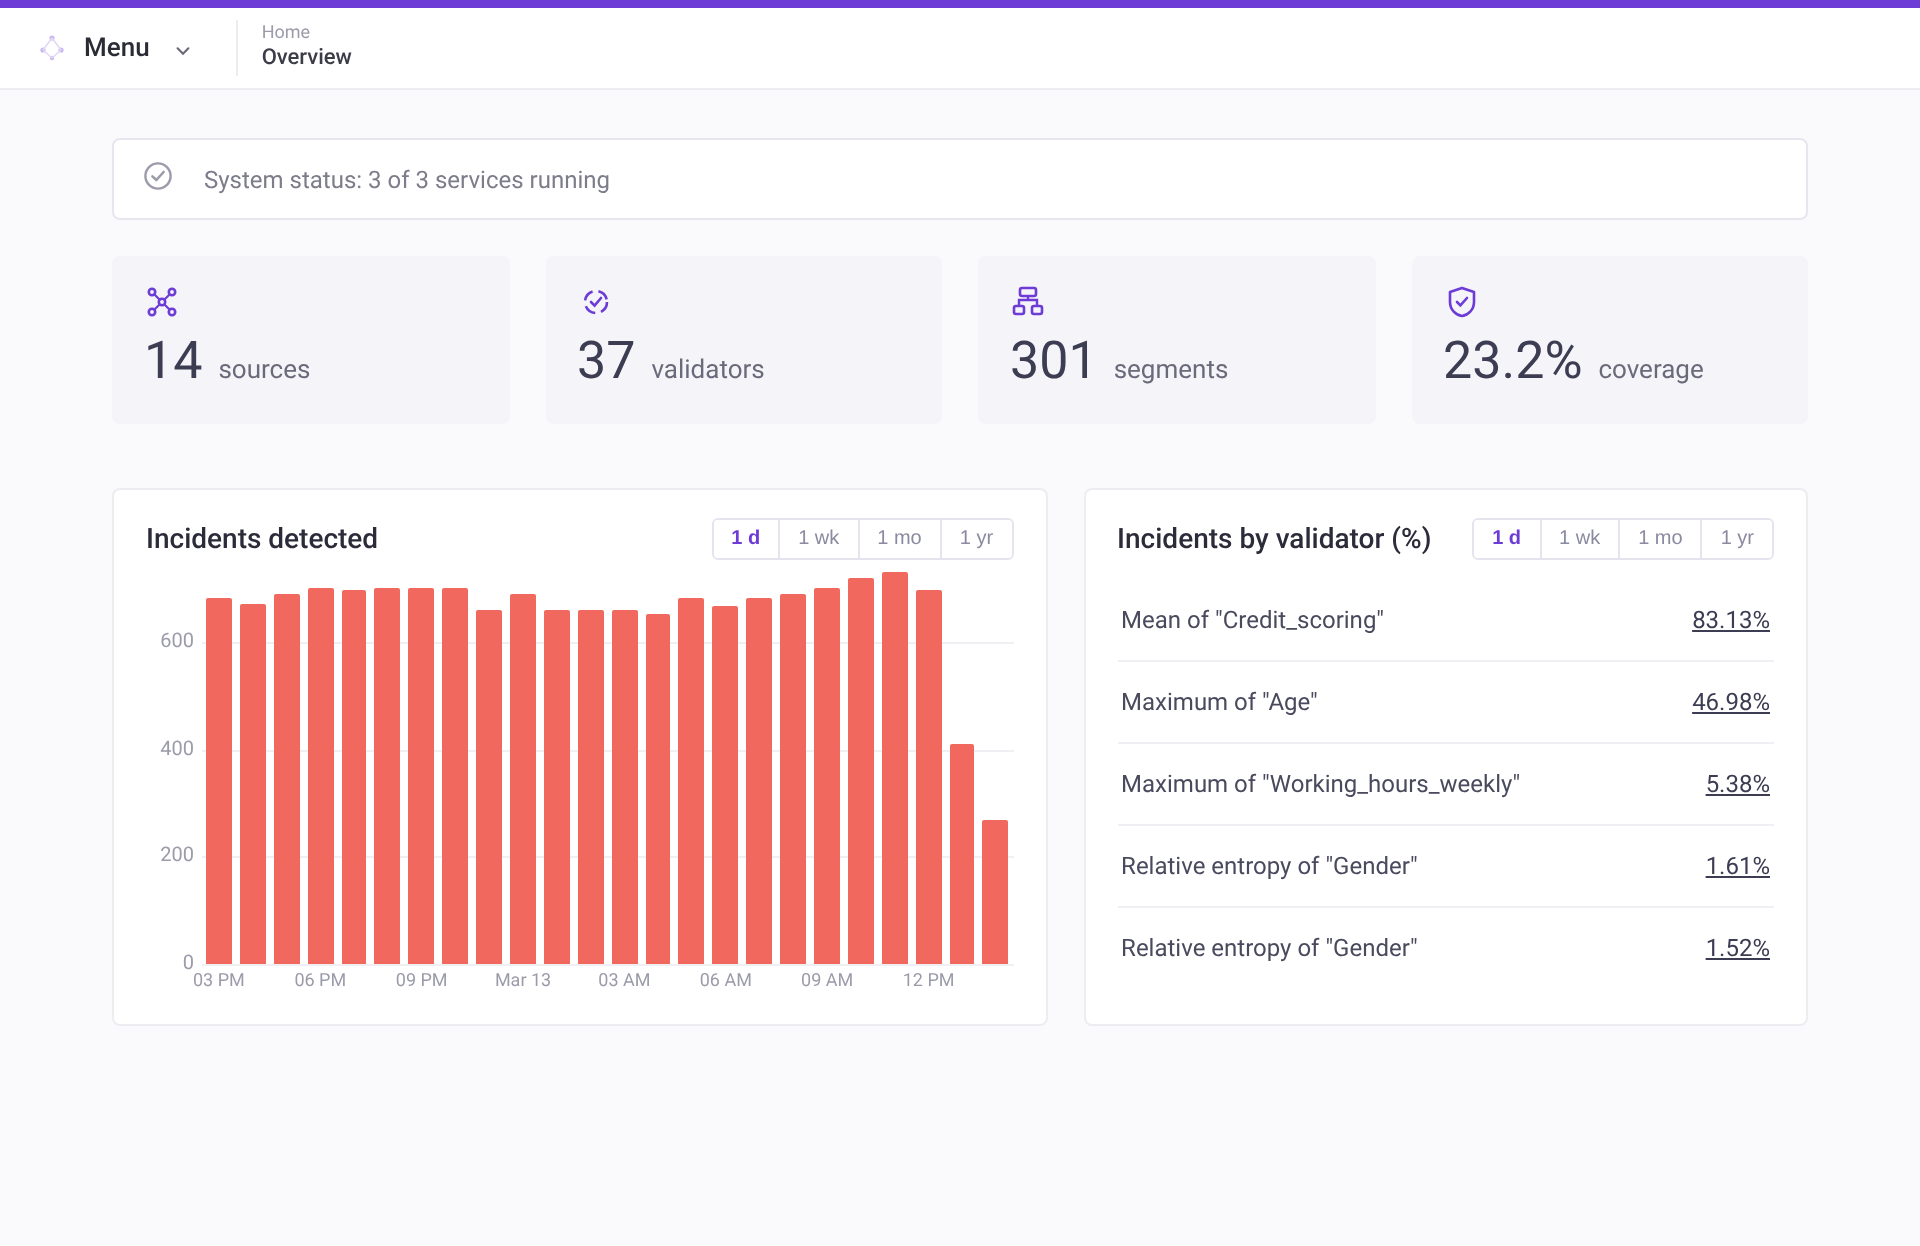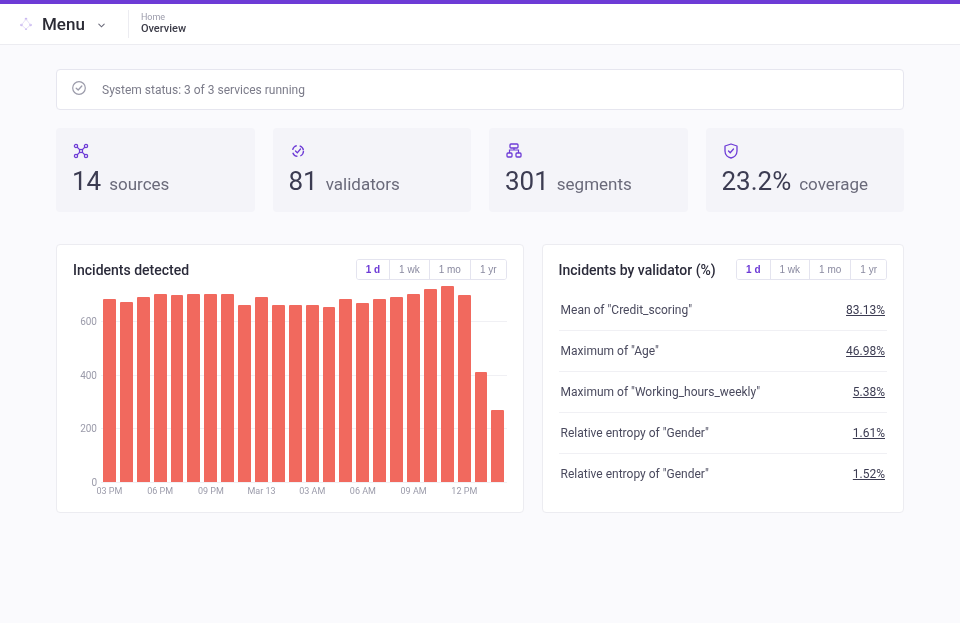--- a/index.html
+++ b/index.html
@@ -1,37 +1,37 @@
 <!DOCTYPE html>
 <html><head>
 <meta charset="utf-8">
 <style>
   * { box-sizing: border-box; margin: 0; padding: 0; }
   html, body { width: 960px; height: 623px; font-family: -apple-system, BlinkMacSystemFont, "Segoe UI", Roboto, Helvetica, Arial, sans-serif; background: #fafafd; color: #1d2433; }
   .topstripe { height: 4px; background: #6d3bd6; }
   .topbar { height: 41px; background: #ffffff; border-bottom: 1px solid #ececf1; display: flex; align-items: center; padding: 0 10px 0 8px; }
   .logo-block { display: flex; align-items: center; gap: 8px; padding: 0 10px; height: 100%; }
   .logo-dots { width: 16px; height: 16px; position: relative; }
-  .menu-label { font-size: 17px; color: #2b2b35; font-weight: 500; }
+  .menu-label { font-size: 13px; color: #2b2b35; font-weight: 500; }
   .chev { margin-left: 4px; }
   .divider-v { width: 1px; height: 28px; background: #ececf1; margin: 0 12px; }
   .crumbs { display: flex; flex-direction: column; line-height: 1.1; }
   .crumb-top { font-size: 9px; color: #9b9baa; }
   .crumb-bottom { font-size: 11px; color: #3c3c48; font-weight: 500; }
 
   .page { padding: 24px 56px 24px 56px; }
 
   .status-banner { border: 1px solid #e6e6ef; border-radius: 4px; background: #ffffff; padding: 10px 14px; display: flex; align-items: center; gap: 15px; color: #7c7c8a; font-size: 12px; }
   .status-banner svg { flex: 0 0 auto; }
 
   .stat-row { display: flex; gap: 18px; margin-top: 18px; }
   .stat-card { flex: 1; background: #f4f4f9; border-radius: 4px; padding: 14px 16px 16px 16px; }
   .stat-icon { color: #6d3bd6; height: 18px; margin-bottom: 6px; }
   .stat-value { font-size: 26px; color: #3c3c52; font-weight: 400; display: inline-block; }
-  .stat-label { font-size: 17px; color: #6a6a7a; margin-left: 4px; margin-top: 40px; }
+  .stat-label { font-size: 13px; color: #6a6a7a; margin-left: 4px; margin-top: 40px; }
 
   .panel-row { display: flex; gap: 18px; margin-top: 32px; align-items: stretch; }
   .panel { background: #ffffff; border: 1px solid #ececf1; border-radius: 4px; padding: 14px 16px 12px 16px; }
   .panel-left { flex: 1.32; display: flex; flex-direction: column; }
   .panel-right { flex: 1; display: flex; flex-direction: column; }
   .panel-header { display: flex; align-items: center; justify-content: space-between; margin-bottom: 10px; }
   .panel-title { font-size: 14px; color: #2b2b3a; font-weight: 500; }
 
   .range-group { display: flex; border: 1px solid #e4e4ef; border-radius: 3px; overflow: hidden; }
   .range-btn { font-size: 10px; color: #8a8aa0; padding: 4px 9px; background: #fff; border: none; cursor: pointer; border-left: 1px solid #e4e4ef; }
@@ -115,21 +115,21 @@
       <span class="stat-label">sources</span>
     </div>
 
     <div class="stat-card">
       <div class="stat-icon">
         <svg width="18" height="18" viewBox="0 0 18 18">
           <circle cx="9" cy="9" r="5.5" fill="none" stroke="#6d3bd6" stroke-width="1.3" stroke-dasharray="6 3"></circle>
           <path d="M6.5 9 L8.3 10.8 L11.5 7" stroke="#6d3bd6" stroke-width="1.3" fill="none" stroke-linecap="round"></path>
         </svg>
       </div>
-      <span class="stat-value">81</span>
+      <span class="stat-value">37</span>
       <span class="stat-label">validators</span>
     </div>
 
     <div class="stat-card">
       <div class="stat-icon">
         <svg width="18" height="18" viewBox="0 0 18 18">
           <rect x="5" y="2" width="8" height="4" rx="1" fill="none" stroke="#6d3bd6" stroke-width="1.3"></rect>
           <rect x="2" y="11" width="5" height="4" rx="1" fill="none" stroke="#6d3bd6" stroke-width="1.3"></rect>
           <rect x="11" y="11" width="5" height="4" rx="1" fill="none" stroke="#6d3bd6" stroke-width="1.3"></rect>
           <path d="M9 6 L9 8 M9 8 L4.5 8 L4.5 11 M9 8 L13.5 8 L13.5 11" stroke="#6d3bd6" stroke-width="1.2" fill="none"></path>

